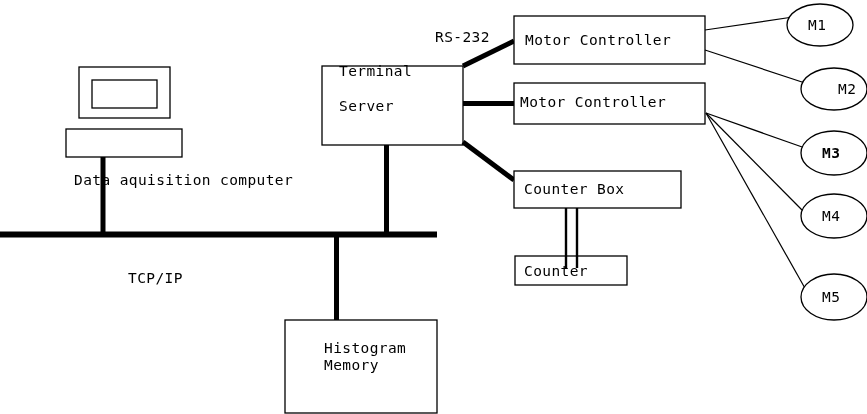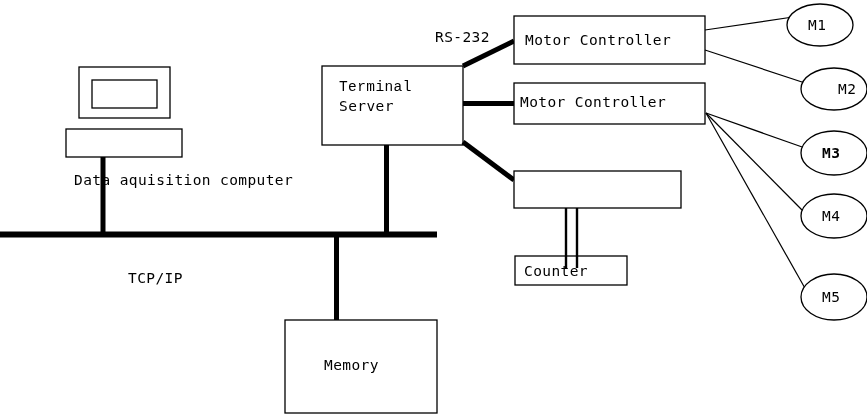--- a/index.html
+++ b/index.html
@@ -112,34 +112,36 @@
     <ellipse class="ellipse-shape" cx="820" cy="25" rx="33" ry="21"></ellipse>
     <ellipse class="ellipse-shape" cx="834" cy="89" rx="33" ry="21"></ellipse>
     <ellipse class="ellipse-shape" cx="834" cy="153" rx="33" ry="22"></ellipse>
     <ellipse class="ellipse-shape" cx="834" cy="216" rx="33" ry="22"></ellipse>
     <ellipse class="ellipse-shape" cx="834" cy="297" rx="33" ry="23"></ellipse>
 
   </svg>
 
   <div class="lbl" style="left:74px; top:171px;">Data aquisition computer</div>
 
-  <div class="lbl" style="left:339px; top:78px;font-family:Liberation Mono, monospace;">Terminal</div>
+  <div class="lbl" style="left:339px; top:62px;">Terminal</div>
   <div class="lbl" style="left:339px; top:97px;">Server</div>
 
   <div class="lbl" style="left:435px; top:28px;">RS-232</div>
 
   <div class="lbl" style="left:128px; top:245px;margin-top:24px;">TCP/IP</div>
 
   <div class="lbl" style="left:525px; top:31px;">Motor Controller</div>
 
   <div class="lbl" style="left:520px; top:93px;">Motor Controller</div>
 
+  <div class="lbl" style="left:524px; top:180px;">Counter Box</div>
 
   <div class="lbl" style="left:524px; top:262px;">Counter</div>
 
+  <div class="lbl" style="left:324px; top:339px;">Histogram</div>
   <div class="lbl" style="left:324px; top:356px;">Memory</div>
 
   <div class="lbl lbl-motor" style="left:808px; top:16px;">M1</div>
   <div class="lbl lbl-motor" style="left:822px; top:80px;margin-left:16px;">M2</div>
   <div class="lbl lbl-motor" style="left:822px; top:144px;font-weight:bold;">M3</div>
   <div class="lbl lbl-motor" style="left:822px; top:207px;">M4</div>
   <div class="lbl lbl-motor" style="left:822px; top:288px;">M5</div>
 
 </div>
 

